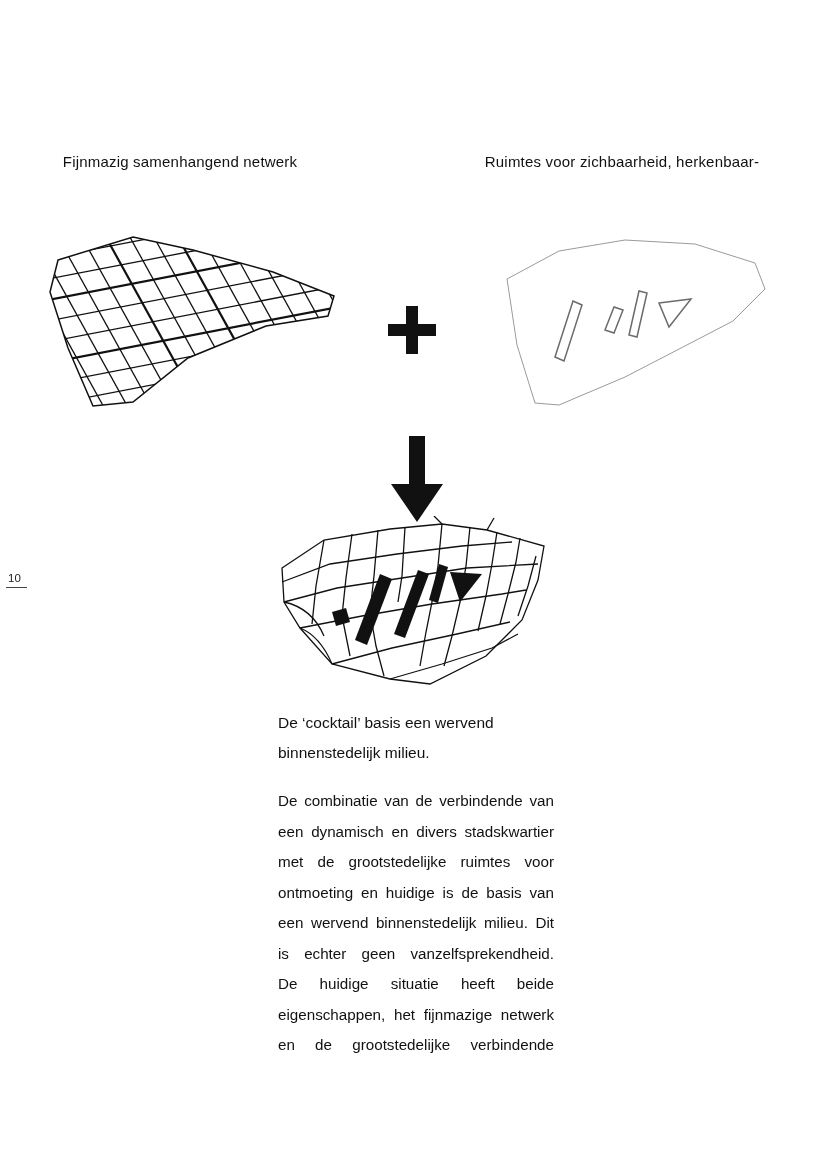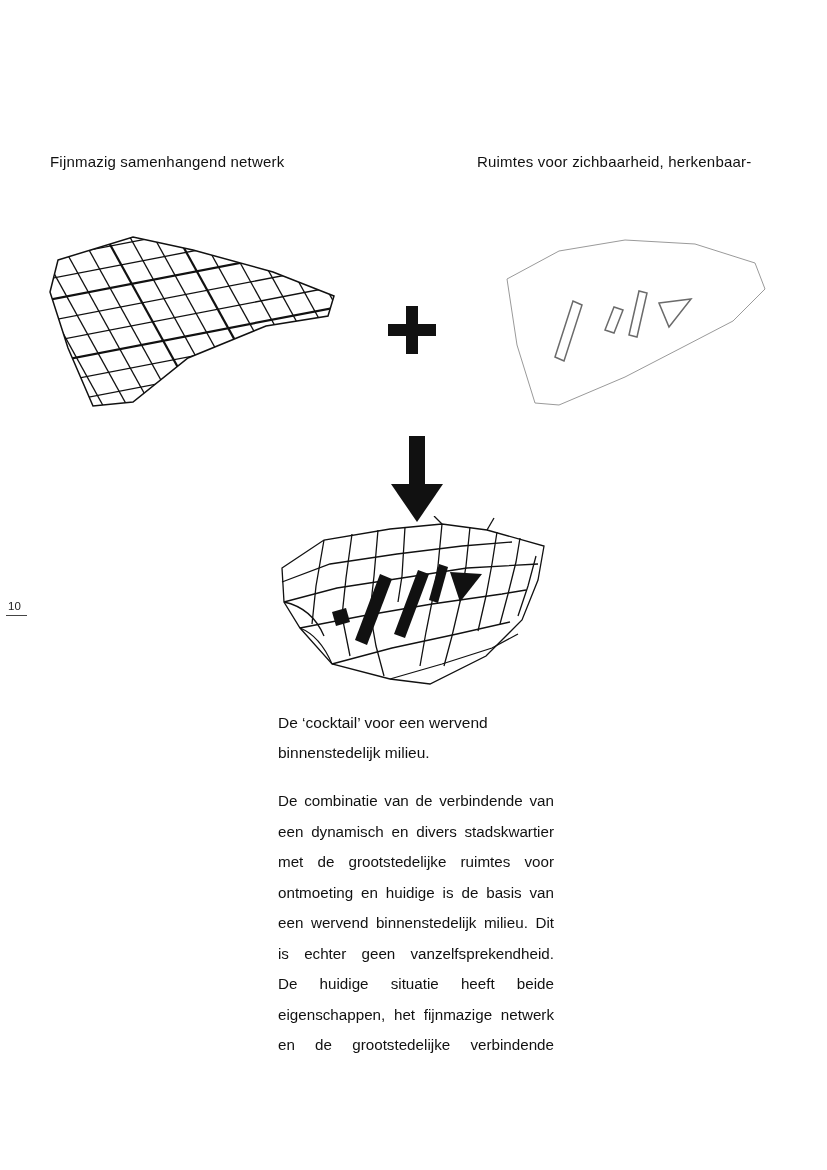--- a/index.html
+++ b/index.html
@@ -10,35 +10,35 @@
     font-family:"Liberation Sans", sans-serif;
     color:#161616;
     overflow:hidden;
   }
   .fig-label{
     position:absolute;
     font-size:15px;
     line-height:32px;
     letter-spacing:0.2px;
     color:#111;
+    text-align:center;
   }
   .label-left{left:50px;top:146px;width:260px;}
   .label-right{left:477px;top:146px;width:290px;}
   .diagram{position:absolute;}
   .svg-left{left:38px;top:230px;}
   .svg-right{left:497px;top:235px;}
   .svg-map{left:272px;top:516px;}
   .plus-wrap{position:absolute;left:388px;top:306px;width:48px;height:48px;}
   .arrow-wrap{position:absolute;left:391px;top:436px;width:52px;height:86px;}
   .page-number{
     position:absolute;left:6px;top:572px;
     font-size:11.5px;color:#222;
     border-bottom:1px solid #444;
     padding:0 6px 3px 2px;
-    margin-top:28px;
   }
   .caption{
     position:absolute;left:278px;top:708px;width:285px;
     font-size:15.5px;line-height:30px;color:#111;
   }
   .paragraph{
     position:absolute;left:278px;top:786px;width:276px;
     font-size:15.2px;line-height:30.5px;color:#111;
   }
   .para-line{
@@ -162,21 +162,21 @@
         <path d="M60,96 L74,92 L78,106 L64,110 Z"></path>
         <path d="M83,124 L108,58 L120,63 L95,129 Z"></path>
         <path d="M122,118 L146,54 L157,58 L133,122 Z"></path>
         <path d="M157,84 L167,48 L176,51 L166,87 Z"></path>
         <path d="M178,56 L210,58 L188,86 Z"></path>
       </g>
     </svg>
   </div>
 
   <div class="caption">
-    <div>De ‘cocktail’ voor een wervend</div>
+    <div>De ‘cocktail’ basis een wervend</div>
     <div>binnenstedelijk milieu.</div>
   </div>
 
   <div class="paragraph">
     <div class="para-line">De combinatie van de verbindende van</div>
     <div class="para-line">een dynamisch en divers stadskwartier</div>
     <div class="para-line">met de grootstedelijke ruimtes voor</div>
     <div class="para-line">ontmoeting en huidige is de basis van</div>
     <div class="para-line">een wervend binnenstedelijk milieu. Dit</div>
     <div class="para-line">is echter geen vanzelfsprekendheid.</div>

